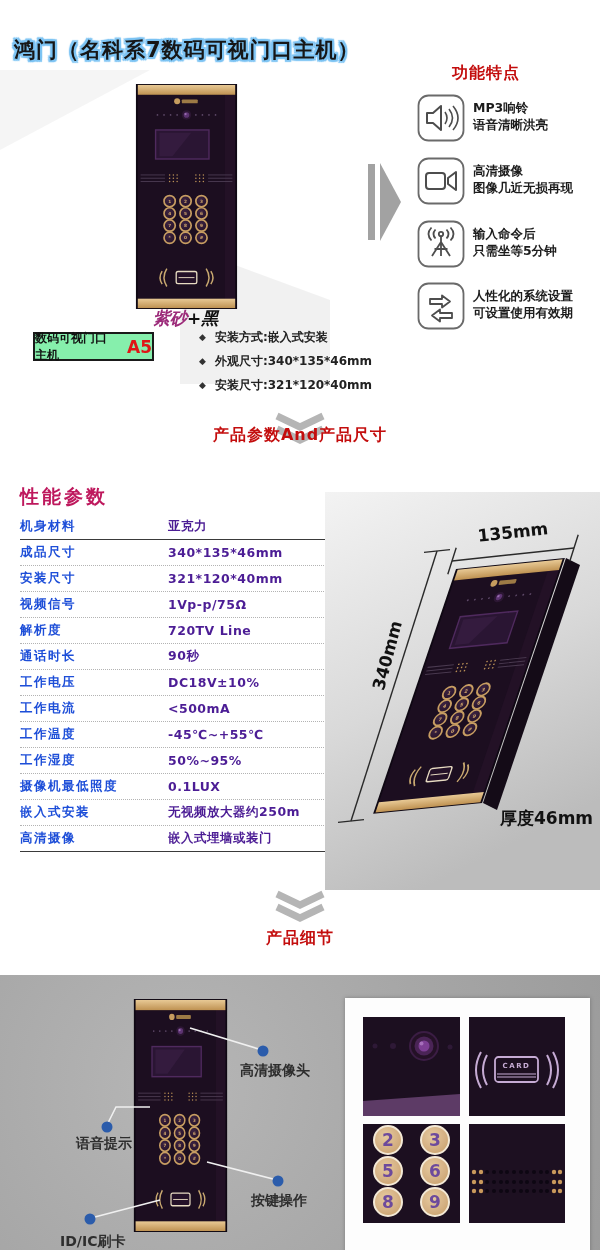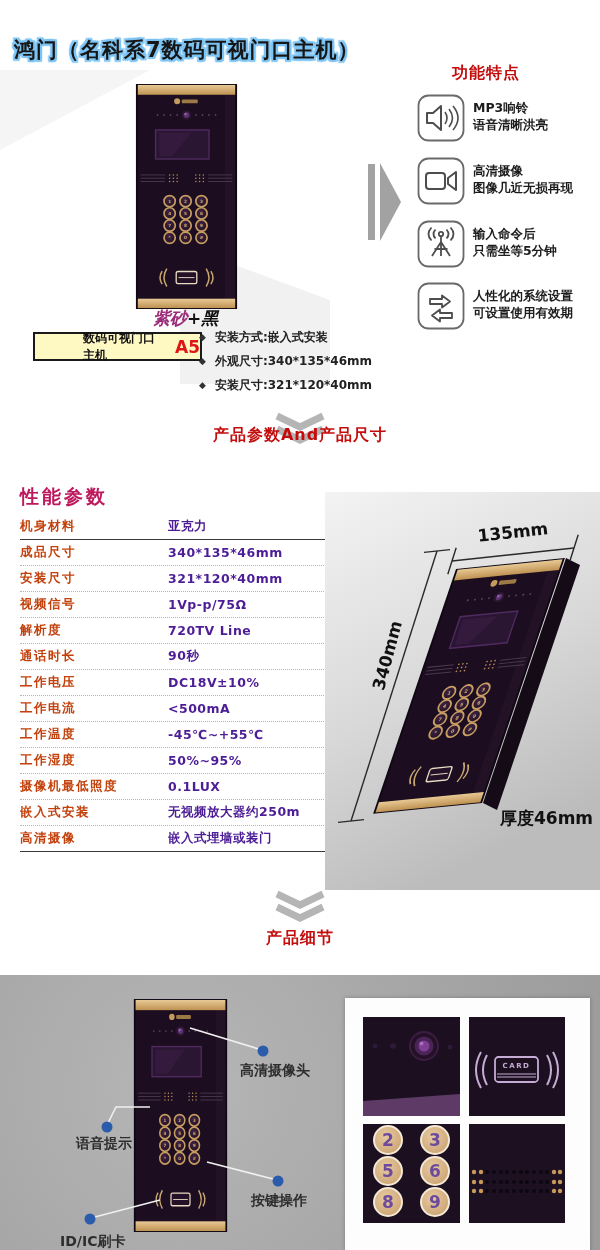--- a/index.html
+++ b/index.html
@@ -15,22 +15,22 @@
                 -2px -2px 1px #7cc3f3,2px 2px 1px #7cc3f3,2px -2px 1px #7cc3f3,-2px 2px 1px #7cc3f3;}
   .bg-wedge1{left:0;top:46px;width:150px;height:80px;background:#ededed;opacity:.55;
     clip-path:polygon(0 0,100% 0,0 100%);}
   .bg-wedge2{left:180px;top:240px;width:150px;height:120px;background:#e7e7e7;opacity:.6;
     clip-path:polygon(35% 0,100% 30%,100% 100%,0 100%,0 40%);}
   .hero-product{left:135px;top:60px;width:103px;height:225px;}
   .variant-label{left:153px;top:283px;font-size:17px;font-weight:bold;
     font-family:"DejaVu Serif","Liberation Serif",serif;font-style:italic;}
   .variant-primary{color:#9c2b7a;}
   .variant-secondary{color:#111;}
-  .model-box{left:33px;top:308px;width:117px;height:25px;border:2px solid #1a1a1a;background:#fef9c3;
-    display:flex;align-items:center;justify-content:center;gap:20px;padding-left:48px;}
+  .model-box{left:33px;top:308px;width:117px;height:25px;border:2px solid #1a1a1a;background:#86efac;
+    display:flex;align-items:center;justify-content:center;gap:20px;}
   .model-box .mtext{font-size:12px;font-weight:bold;color:#111;}
   .model-box .mcode{font-size:17px;font-weight:bold;color:#e01515;}
   .bullets{left:199px;top:301px;list-style:none;margin:0;padding:0;}
   .bullets li{height:24px;line-height:24px;font-size:12px;font-weight:600;color:#222;white-space:nowrap;}
   .bullets .diamond{font-size:9px;color:#333;margin-right:9px;vertical-align:1px;}
 
   
   .features-title{left:452px;top:39px;font-size:16px;font-weight:bold;color:#c30d0d;letter-spacing:1px;}
   .flow-bar{left:368px;top:140px;width:7px;height:76px;background:#a2a2a2;}
   .flow-tri{left:380px;top:139px;width:0;height:0;border-top:39px solid transparent;
@@ -39,21 +39,21 @@
   .feature-text{width:130px;font-size:12.5px;font-weight:600;color:#1c1c1c;line-height:17px;white-space:nowrap;}
 
   
   .divider-label{left:0;top:0;width:600px;text-align:center;font-size:16px;font-weight:bold;color:#c30d0d;letter-spacing:1px;}
 
   
   .specs-title{left:20px;top:460px;font-size:19px;font-weight:bold;color:#be185d;letter-spacing:3px;}
   .spec-table{left:20px;top:490px;width:316px;}
   .spec-row{display:flex;height:25px;align-items:center;border-bottom:1px dotted #b3b3b3;font-size:12.5px;}
   .spec-row.solid{border-bottom:1.5px solid #3a3a3a;}
-  .spec-label{width:148px;color:#c2410c;letter-spacing:1.5px;font-weight:600;}
+  .spec-label{width:148px;color:#1d4ed8;letter-spacing:1.5px;font-weight:600;}
   .spec-value{flex:1;color:#4c1d95;font-weight:600;letter-spacing:.5px;}
 
   
   .detail-bg{left:0;top:951px;width:600px;height:299px;
     background:radial-gradient(circle at 30% 38%,#b6b6b6 0%,#a6a6a6 55%,#9b9b9b 100%);}
   .callouts-svg{left:0;top:951px;width:600px;height:299px;}
   .detail-box{left:345px;top:974px;width:245px;height:278px;background:#fdfdfd;box-shadow:0 0 4px rgba(0,0,0,.25);}
   .dsq{position:absolute;}
   .key-btn{position:absolute;width:30px;height:30px;border-radius:50%;border:2px solid #f3e9d6;
     background:radial-gradient(circle at 40% 35%,#e6ca9e 0%,#d5b184 55%,#c59c63 100%);

